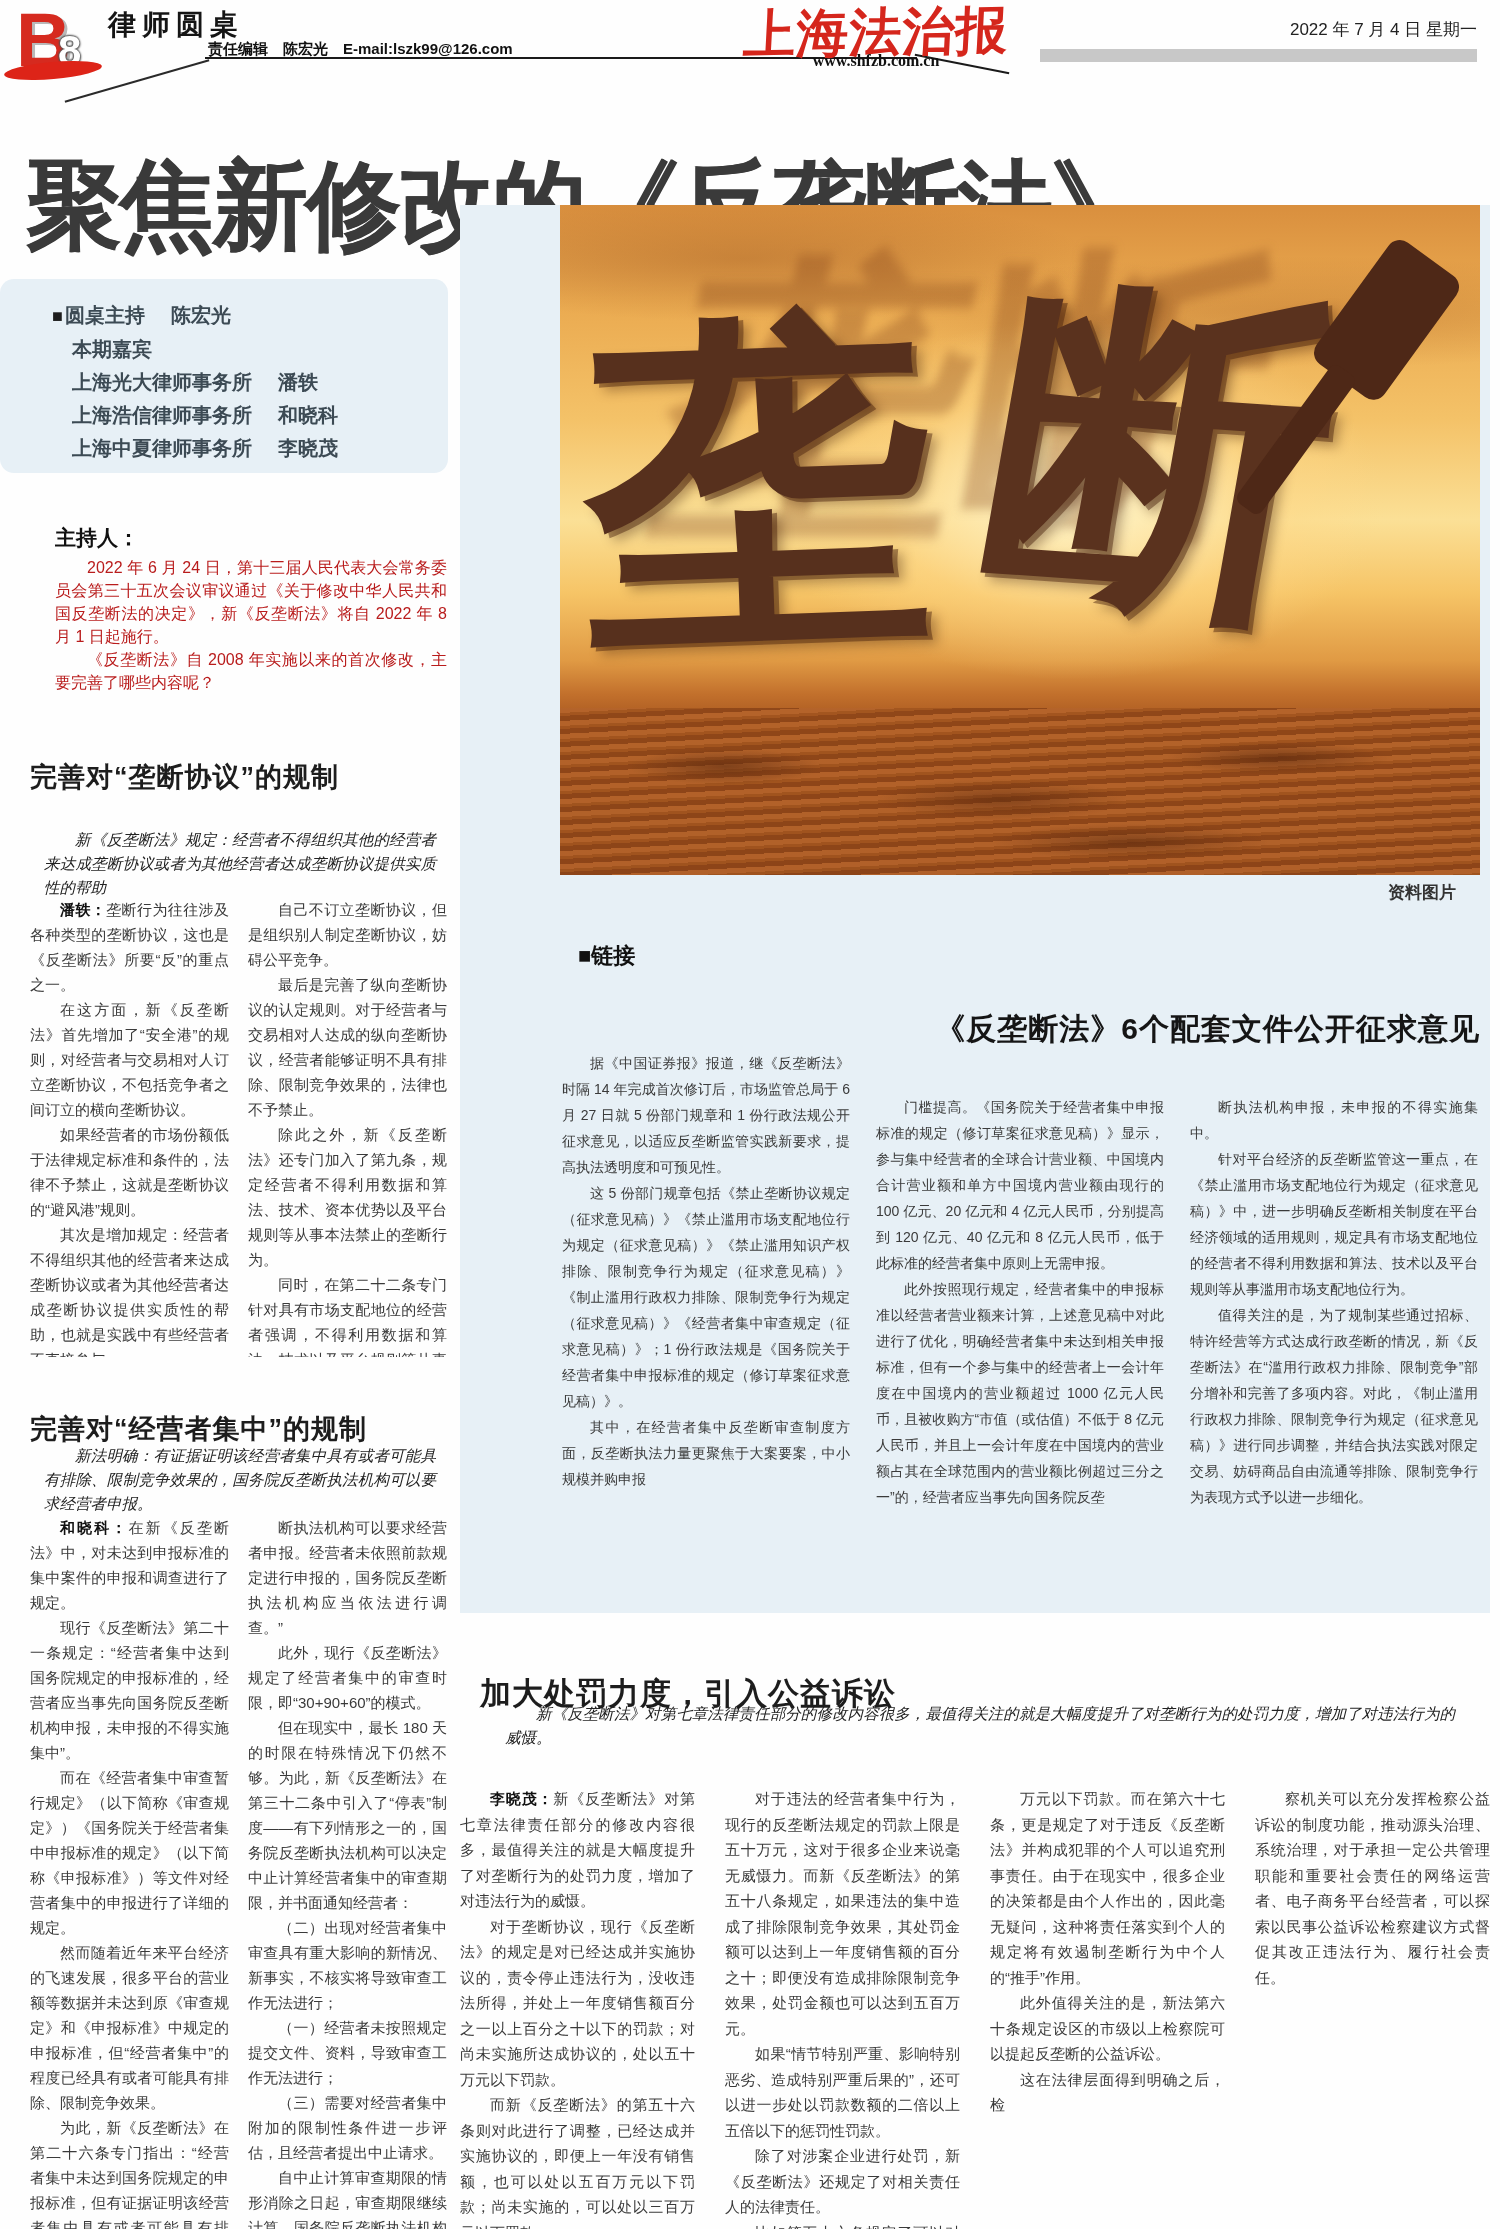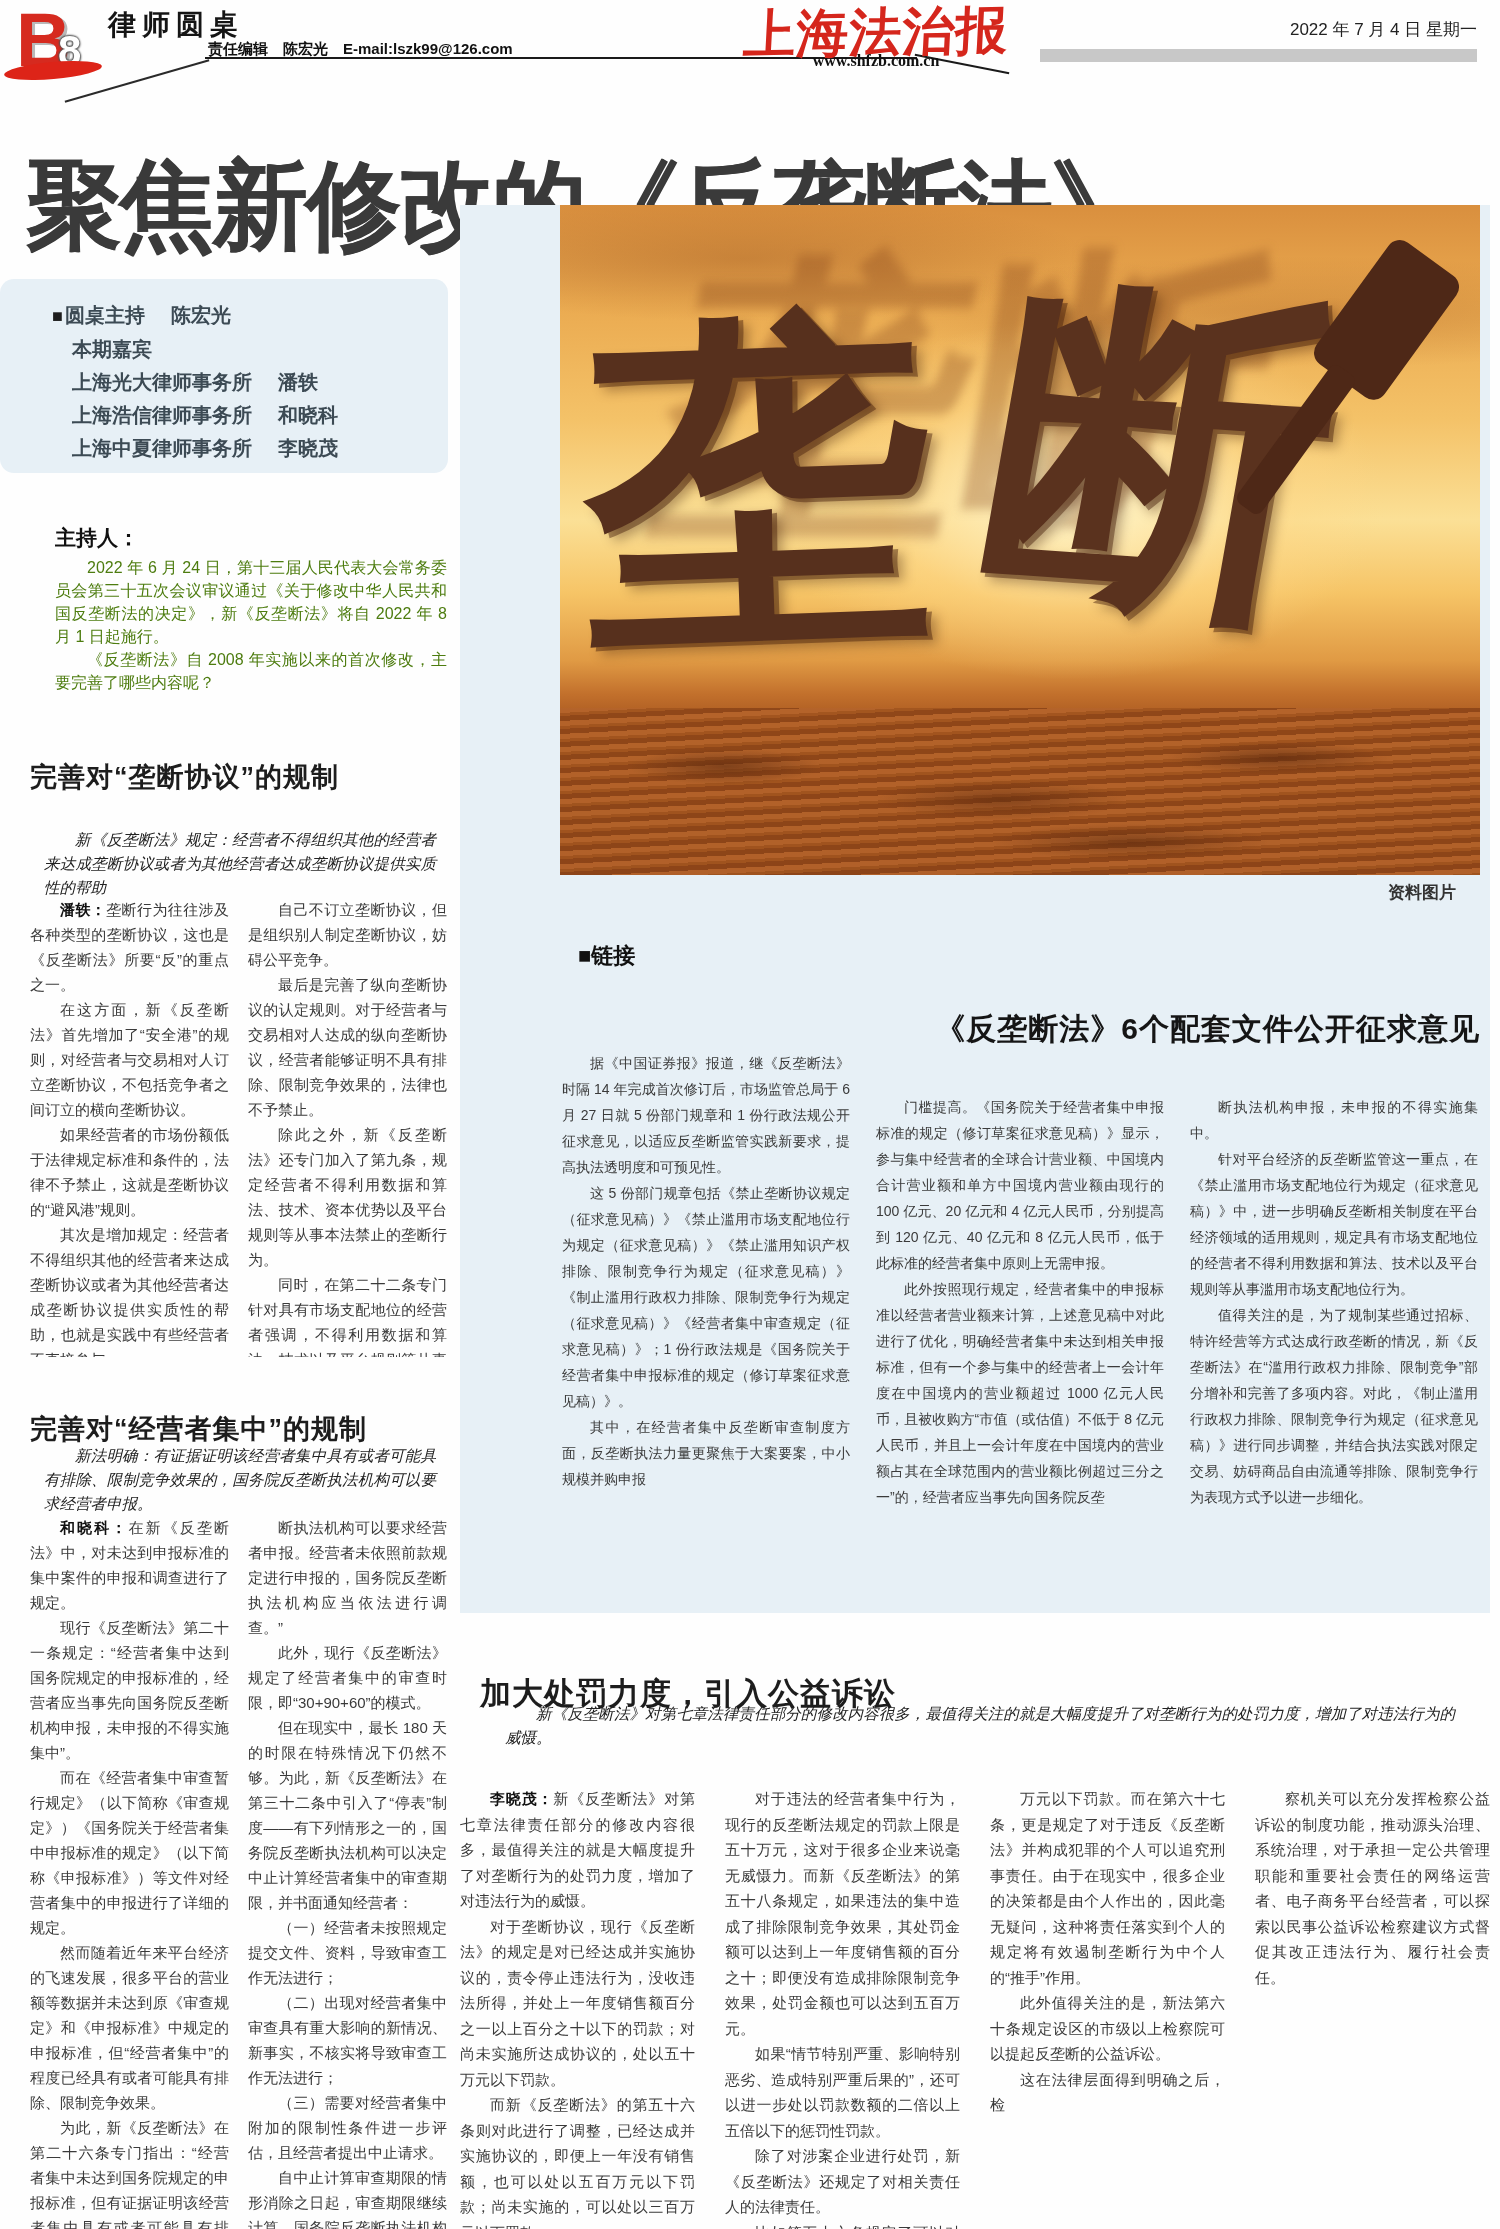--- a/index.html
+++ b/index.html
@@ -34,21 +34,21 @@
   
   .guest-panel{position:absolute;left:0;top:279px;width:448px;height:194px;background:#e7f0f6;
         box-sizing:border-box;padding:20px 0 0 52px;color:#3c4a54;border-radius:14px;}
   .guest-panel .row{font-size:20px;font-weight:600;line-height:33px;white-space:nowrap;}
   .sq{color:#1d1d1d;font-size:18px;margin-right:2px;}
   .guest-name{margin-left:26px;}
   .guest-firm{display:inline-block;}
   
   .moderator{position:absolute;left:55px;top:524px;width:392px;}
   .mod-label{font-size:21px;font-weight:700;color:#111;margin-bottom:4px;}
-  .moderator .p{font-size:16px;line-height:23px;color:#4d7c0f;}
+  .moderator .p{font-size:16px;line-height:23px;color:#b91c1c;}
   
   .p{margin:0;text-indent:2em;text-align:justify;}
   .spk{font-weight:700;color:#111;}
   
   .sec-title{position:absolute;font-size:27px;font-weight:900;color:#1d1d1d;
         letter-spacing:1px;}
   .lede{position:absolute;font-family:"Liberation Serif","DejaVu Serif",serif;font-style:italic;
         font-size:15.5px;line-height:24px;color:#222;text-align:justify;text-indent:2em;}
   .cols{position:absolute;display:flex;overflow:hidden;}
   .cols .col{box-sizing:border-box;}
@@ -161,22 +161,22 @@
       <p class="p"><b class="spk">和晓科：</b><span>在新《反垄断法》中，对未达到申报标准的集中案件的申报和调查进行了规定。</span></p>
     <p class="p">现行《反垄断法》第二十一条规定：“经营者集中达到国务院规定的申报标准的，经营者应当事先向国务院反垄断机构申报，未申报的不得实施集中”。</p>
         <p class="p">而在《经营者集中审查暂行规定》（以下简称《审查规定》）《国务院关于经营者集中申报标准的规定》（以下简称《申报标准》）等文件对经营者集中的申报进行了详细的规定。</p>
         <p class="p">然而随着近年来平台经济的飞速发展，很多平台的营业额等数据并未达到原《审查规定》和《申报标准》中规定的申报标准，但“经营者集中”的程度已经具有或者可能具有排除、限制竞争效果。</p>
         <p class="p">为此，新《反垄断法》在第二十六条专门指出：“经营者集中未达到国务院规定的申报标准，但有证据证明该经营者集中具有或者可能具有排除、限制竞争效果的，国务院反垄</p>
       </div>
     <div class="col">
         <p class="p">断执法机构可以要求经营者申报。经营者未依照前款规定进行申报的，国务院反垄断执法机构应当依法进行调查。”</p>
         <p class="p">此外，现行《反垄断法》规定了经营者集中的审查时限，即“30+90+60”的模式。</p>
         <p class="p">但在现实中，最长 180 天的时限在特殊情况下仍然不够。为此，新《反垄断法》在第三十二条中引入了“停表”制度——有下列情形之一的，国务院反垄断执法机构可以决定中止计算经营者集中的审查期限，并书面通知经营者：</p>
+        <p class="p">（二）出现对经营者集中审查具有重大影响的新情况、新事实，不核实将导致审查工作无法进行；</p>
         <p class="p">（一）经营者未按照规定提交文件、资料，导致审查工作无法进行；</p>
-        <p class="p">（二）出现对经营者集中审查具有重大影响的新情况、新事实，不核实将导致审查工作无法进行；</p>
         <p class="p">（三）需要对经营者集中附加的限制性条件进一步评估，且经营者提出中止请求。</p>
         <p class="p">自中止计算审查期限的情形消除之日起，审查期限继续计算，国务院反垄断执法机构应当书面通知经营者。</p>
       </div>
   </div>
 
   <div class="blue-panel"></div>
   <div class="photo">
     <div class="photo-ghost">垄断</div>
     <div class="photo-word-l">垄</div>
     <div class="photo-word-r">断</div>

